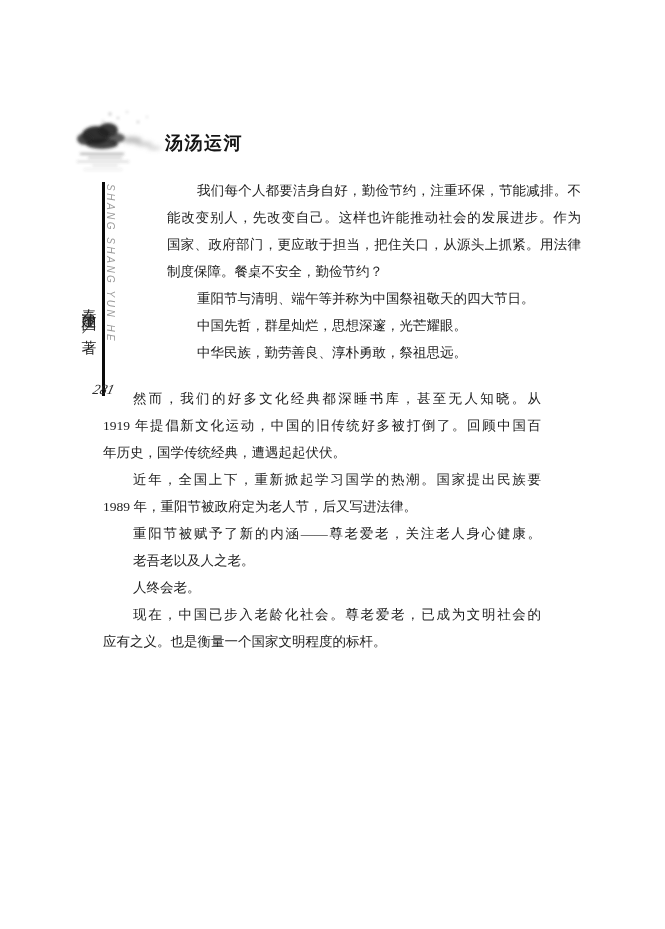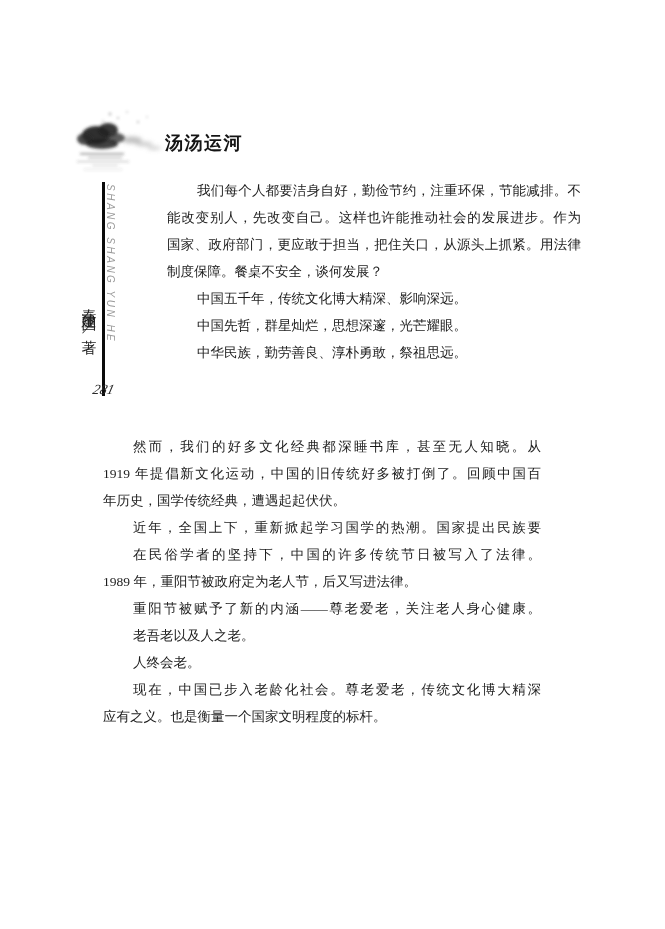--- a/index.html
+++ b/index.html
@@ -58,21 +58,21 @@
     height:27px;line-height:27px;
     white-space:nowrap;
     overflow:visible;
   }
   .text-block .line.indent{text-indent:30px;}
   .text-block .line.fill{
     text-align:justify;
     text-align-last:justify;
   }
   .block-a{left:127px;top:177px;width:414px;margin-left:40px;}
-  .block-b{left:103px;top:385px;width:438px;margin-top:48px;}
+  .block-b{left:103px;top:385px;width:438px;}
 </style>
 </head>
 <body>
 
 <div class="page">
 
   <div class="logo">
     <svg width="94" height="66" viewBox="0 0 94 66" xmlns="http://www.w3.org/2000/svg">
       <defs>
         <filter id="inkblur" x="-30%" y="-30%" width="160%" height="160%">
@@ -119,32 +119,31 @@
 
   <div class="side-rule"></div>
   <div class="side-latin">SHANG SHANG YUN HE</div>
   <div class="side-author">秦建国／著</div>
   <div class="page-number">281</div>
 
   <div class="text-block block-a">
       <div class="line indent fill">我们每个人都要洁身自好，勤俭节约，注重环保，节能减排。不</div>
       <div class="line fill">能改变别人，先改变自己。这样也许能推动社会的发展进步。作为</div>
       <div class="line fill">国家、政府部门，更应敢于担当，把住关口，从源头上抓紧。用法律</div>
-      <div class="line">制度保障。餐桌不安全，谈何发展？</div>
-      <div class="line indent">中国五千年，传统文化博大精深、影响深远。</div>
+      <div class="line">制度保障。餐桌不安全，勤俭节约？</div>
+      <div class="line indent">重阳节与清明、端午等并称为中国祭祖敬天的四大节日。</div>
       <div class="line indent">中国先哲，群星灿烂，思想深邃，光芒耀眼。</div>
       <div class="line indent">中华民族，勤劳善良、淳朴勇敢，祭祖思远。</div>
     </div>
   <div class="text-block block-b">
       <div class="line indent fill">然而，我们的好多文化经典都深睡书库，甚至无人知晓。从</div>
       <div class="line fill">1919 年提倡新文化运动，中国的旧传统好多被打倒了。回顾中国百</div>
       <div class="line">年历史，国学传统经典，遭遇起起伏伏。</div>
       <div class="line indent fill">近年，全国上下，重新掀起学习国学的热潮。国家提出民族要</div>
-      <div class="line indent fill">在民俗学者的坚持下，中国的许多传统节日被写入了法律。</div>
       <div class="line">1989 年，重阳节被政府定为老人节，后又写进法律。</div>
       <div class="line indent fill">重阳节被赋予了新的内涵——尊老爱老，关注老人身心健康。</div>
       <div class="line indent">老吾老以及人之老。</div>
       <div class="line indent">人终会老。</div>
-      <div class="line indent fill">现在，中国已步入老龄化社会。尊老爱老，传统文化博大精深</div>
+      <div class="line indent fill">现在，中国已步入老龄化社会。尊老爱老，已成为文明社会的</div>
       <div class="line">应有之义。也是衡量一个国家文明程度的标杆。</div>
     </div>
 
 </div>
 
 </body></html>

